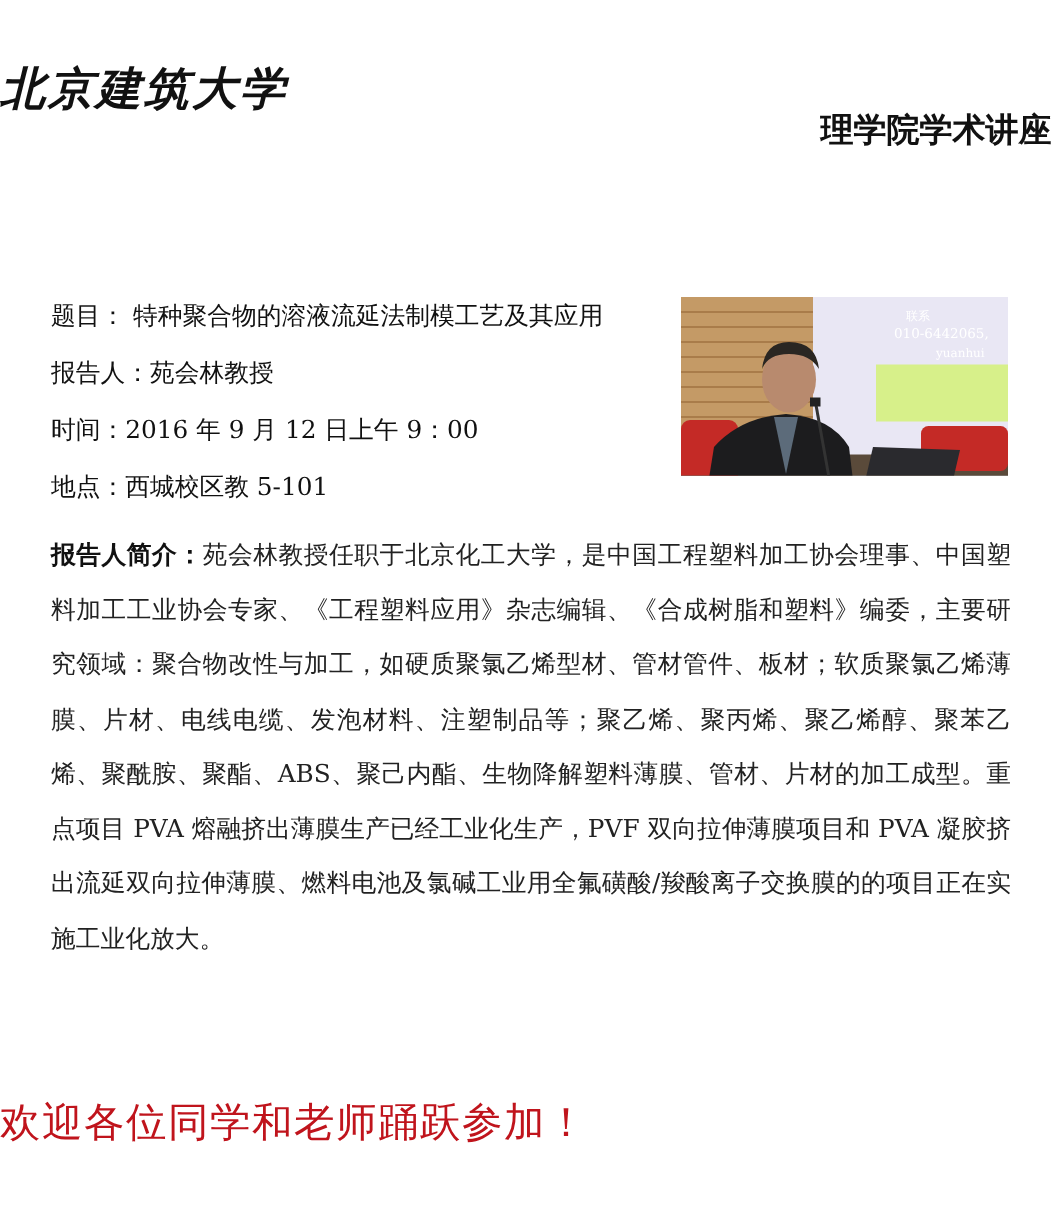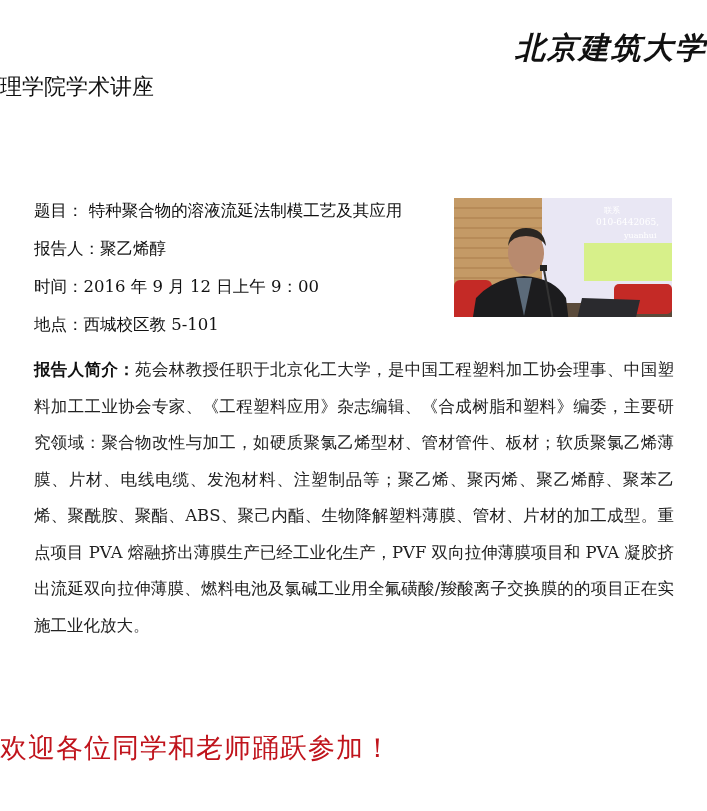--- a/index.html
+++ b/index.html
@@ -1,42 +1,42 @@
 <!DOCTYPE html>
 <html><head>
   <meta charset="utf-8">
   <style>
     html, body { margin: 0; padding: 0; background: #ffffff; }
     body { width: 707px; height: 811px; position: relative; overflow: hidden;
            font-family: "DejaVu Serif", "Liberation Serif", serif; color: #111; }
-    .univ { position: absolute; left: 0; width: 707px; top: 28px; text-align: right;
+    .univ { position: absolute; left: 0; width: 707px; top: 39px; text-align: left;
             font-family: "DejaVu Serif", serif; font-size: 30px; font-weight: bold;
             letter-spacing: 2px; color: #111; font-style: italic; }
-    .dept { position: absolute; left: 0; width: 701px; top: 72px; text-align: left;
-            font-family: "DejaVu Sans", sans-serif; font-size: 22px; font-weight: normal; color: #111; }
+    .dept { position: absolute; left: 0; width: 701px; top: 72px; text-align: right;
+            font-family: "DejaVu Sans", sans-serif; font-size: 22px; font-weight: bold; color: #111; }
     .info { position: absolute; left: 34px; font-size: 16.5px; color: #111; white-space: nowrap; }
     .info .lbl { font-weight: normal; }
     .photo { position: absolute; left: 454px; top: 198px; width: 218px; height: 119px; overflow: hidden; background: #2a2624; }
     .bio { position: absolute; left: 34px; top: 352px; width: 640px; font-size: 16.5px; line-height: 36.5px;
            text-align: justify; color: #222; }
     .bio .bio-label { font-family: "DejaVu Sans", sans-serif; font-weight: bold; color: #111; }
     .welcome { position: absolute; left: 0; width: 707px; top: 730px; text-align: left;
                font-family: "DejaVu Sans", sans-serif; font-size: 27px; letter-spacing: 1px; }
   </style>
 </head>
 <body>
 
 <div class="univ">北京建筑大学</div>
 <div class="dept">理学院学术讲座</div>
 
 <div class="info" style="top:200px">
   <span class="lbl">题目：</span><span> 特种聚合物的溶液流延法制模工艺及其应用</span>
 </div>
 <div class="info" style="top:238px">
-  <span class="lbl">报告人：</span><span>聚乙烯醇</span>
+  <span class="lbl">报告人：</span><span>苑会林教授</span>
 </div>
 <div class="info" style="top:276px">
   <span class="lbl">时间：</span><span>2016 年 9 月 12 日上午 9：00</span>
 </div>
 <div class="info" style="top:314px">
   <span class="lbl">地点：</span><span>西城校区教 5-101</span>
 </div>
 
 <div class="photo">
   <svg width="218" height="166" viewBox="0 0 218 166" xmlns="http://www.w3.org/2000/svg">

